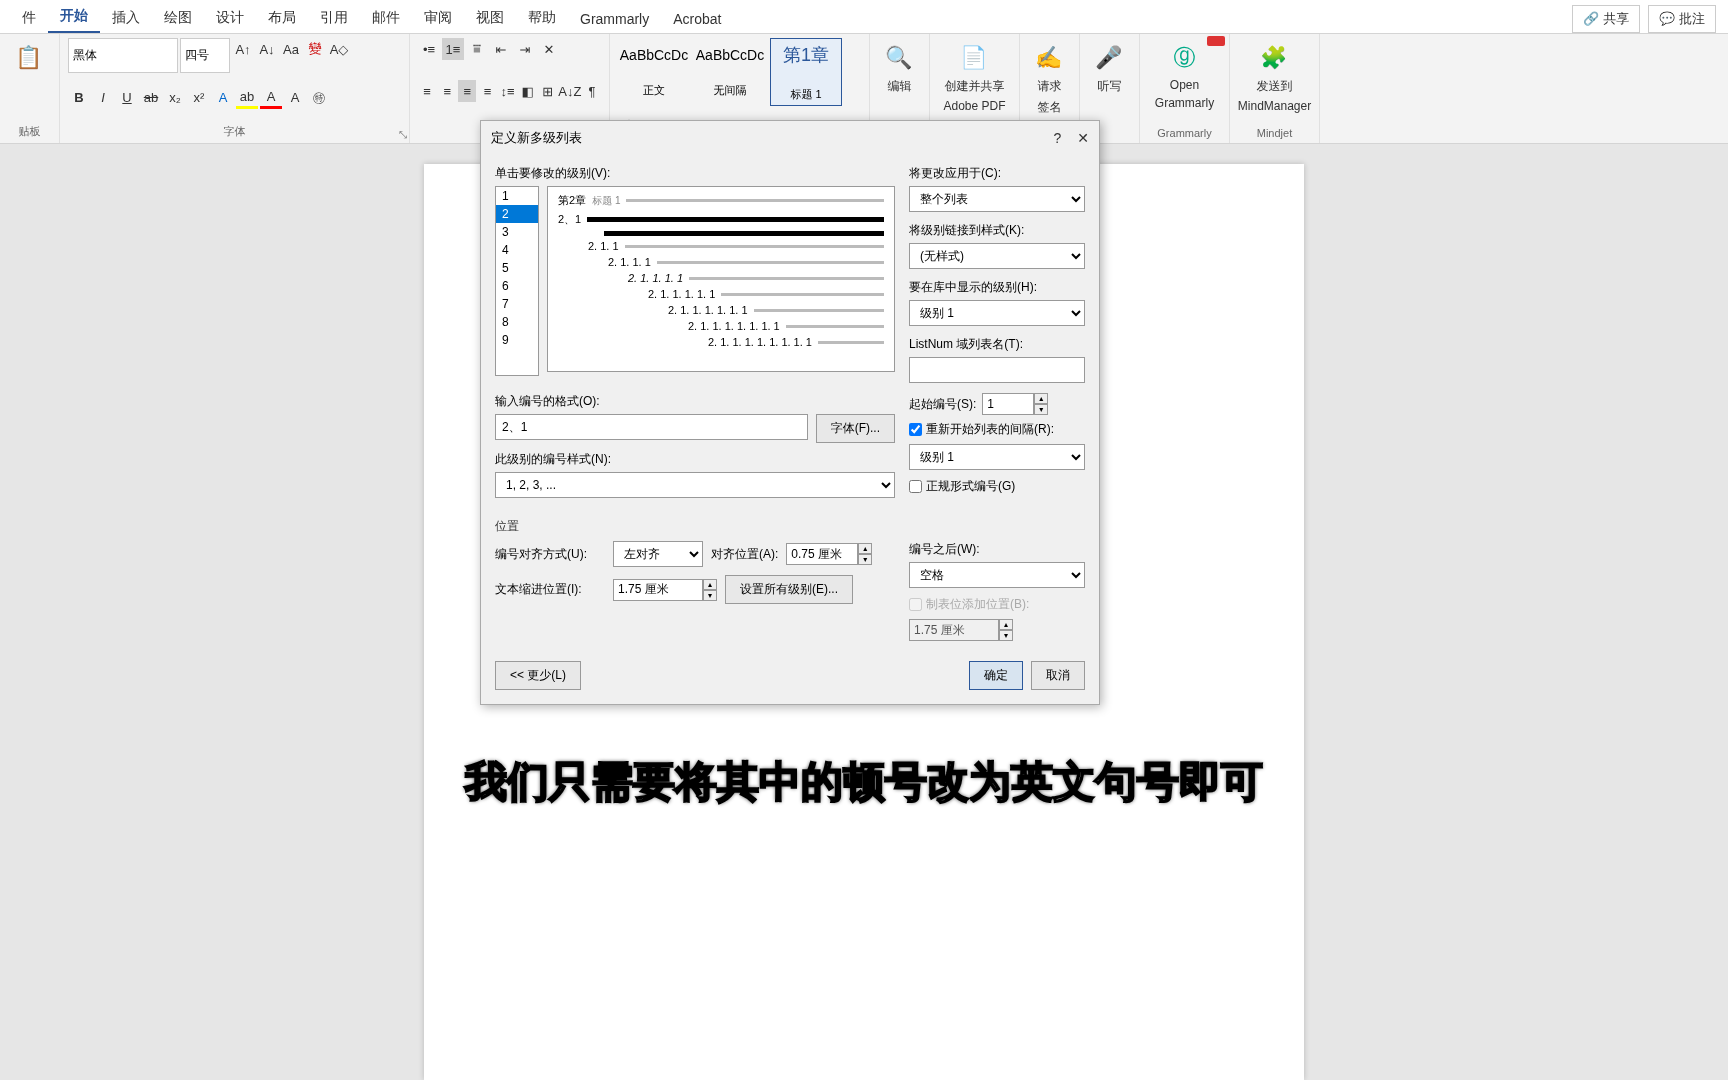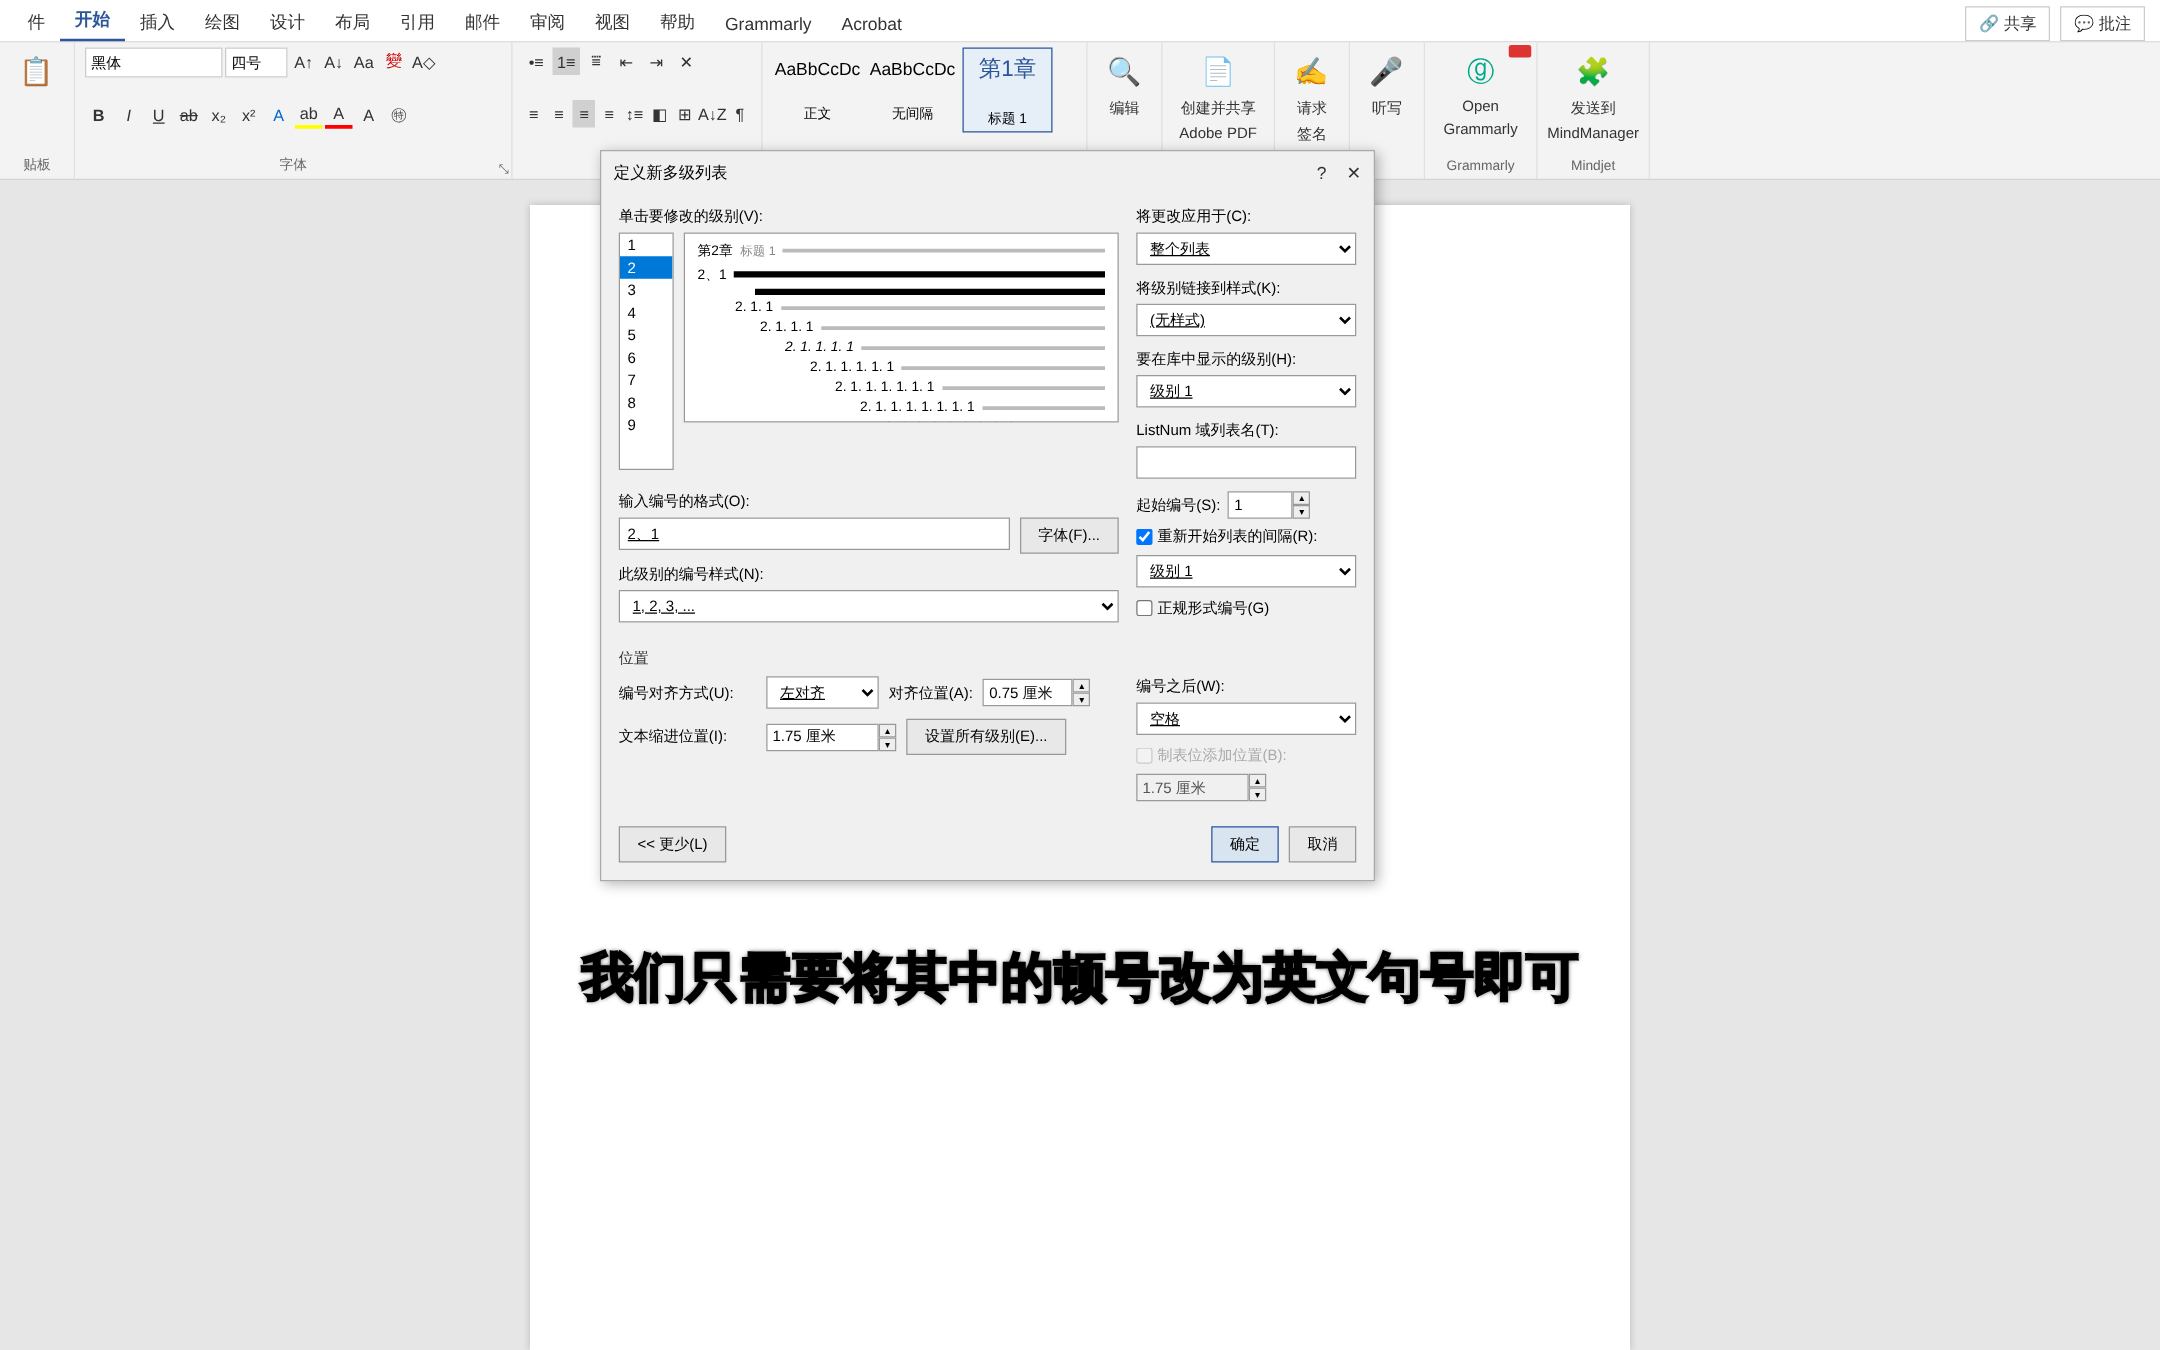--- a/index.html
+++ b/index.html
@@ -17,21 +17,21 @@
 .ribbon-group-content { display: flex; gap: 4px; flex-wrap: wrap; align-items: center; }
 .ribbon-group-label { text-align: center; font-size: 11px; color: #666; padding: 2px 0; }
 .ribbon-group .launcher { position: absolute; right: 2px; bottom: 2px; font-size: 10px; color: #666; }
 
 .font-group { width: 350px; }
 .para-group { width: 200px; }
 .style-group { width: 260px; }
 .small-group { width: 60px; text-align: center; }
 .tool-group { width: 90px; }
 
-.combo { height: 24px; border: 1px solid #ccc; background: #fff; font-size: 12px; padding: 0 4px; display: inline-flex; align-items: center; }
+.combo { height: 35px; border: 1px solid #ccc; background: #fff; font-size: 12px; padding: 0 4px; display: inline-flex; align-items: center; }
 .btn-small { width: 22px; height: 22px; display: inline-flex; align-items: center; justify-content: center; font-size: 13px; color: #333; }
 .row { display: flex; gap: 2px; margin-bottom: 2px; }
 
 .style-item { width: 72px; height: 68px; border: 1px solid transparent; display: flex; flex-direction: column; align-items: center; justify-content: center; font-size: 11px; cursor: pointer; }
 .style-item.selected { border: 1px solid #2b579a; background: #e6eef8; }
 .style-item .preview { font-size: 14px; margin-bottom: 20px; }
 .style-item .heading1 { font-size: 18px; font-weight: normal; color: #2b579a; }
 
 .big-btn { display: flex; flex-direction: column; align-items: center; gap: 4px; padding: 4px; font-size: 12px; color: #333; cursor: pointer; }
 .big-btn .icon-big { width: 32px; height: 32px; display: flex; align-items: center; justify-content: center; font-size: 22px; }
@@ -46,25 +46,25 @@
 .pmark { color: #888; font-size: 18px; margin-left: 4px; }
 
 
 .dialog { position: absolute; left: 480px; top: 120px; width: 620px; background: #f0f0f0; border: 1px solid #aaa; box-shadow: 2px 2px 10px rgba(0,0,0,0.3); font-size: 12px; }
 .dialog-title { padding: 8px 10px; display: flex; align-items: center; justify-content: space-between; font-size: 13px; }
 .dialog-title .controls { display: flex; gap: 16px; font-size: 14px; color: #333; }
 .dialog-body { padding: 10px 14px; }
 .dialog-row { display: flex; gap: 14px; margin-bottom: 10px; }
 .dialog-col { flex: 1; }
 .dialog-label { display: block; margin-bottom: 4px; }
-.dialog-select, .dialog-input { width: 100%; height: 26px; border: 1px solid #999; background: #fff; padding: 0 6px; font-size: 12px; text-decoration: underline; }
+.dialog-select, .dialog-input { width: 100%; height: 26px; border: 1px solid #999; background: #fff; padding: 0 6px; font-size: 12px; }
 .level-list { width: 44px; height: 190px; border: 1px solid #999; background: #fff; overflow: hidden; }
 .level-list div { padding: 0 6px; font-size: 12px; line-height: 18px; cursor: pointer; }
 .level-list div.sel { background: #0078d7; color: #fff; }
-.preview-box { flex: 1; height: 152px; border: 1px solid #999; background: #fff; padding: 6px 10px; overflow: hidden; }
+.preview-box { flex: 1; height: 186px; border: 1px solid #999; background: #fff; padding: 6px 10px; overflow: hidden; }
 .preview-line { display: flex; align-items: center; gap: 6px; margin-bottom: 4px; font-size: 11px; }
 .preview-line .num { white-space: nowrap; }
 .preview-line .bar { flex: 1; height: 3px; background: #bbb; }
 .preview-line.bold .bar { height: 5px; background: #000; }
 .fieldset-label { margin: 10px 0 6px; color: #333; }
 .dialog-btn { padding: 5px 14px; border: 1px solid #999; background: #e8e8e8; font-size: 12px; cursor: pointer; }
 .dialog-btn.primary { background: #d8e4f0; border-color: #2b579a; }
 .dialog-footer { display: flex; justify-content: space-between; padding: 10px 0 4px; gap: 34px; }
 .checkbox-row { display: flex; align-items: center; gap: 4px; margin-bottom: 6px; }
 .checkbox-row.disabled { color: #aaa; }

